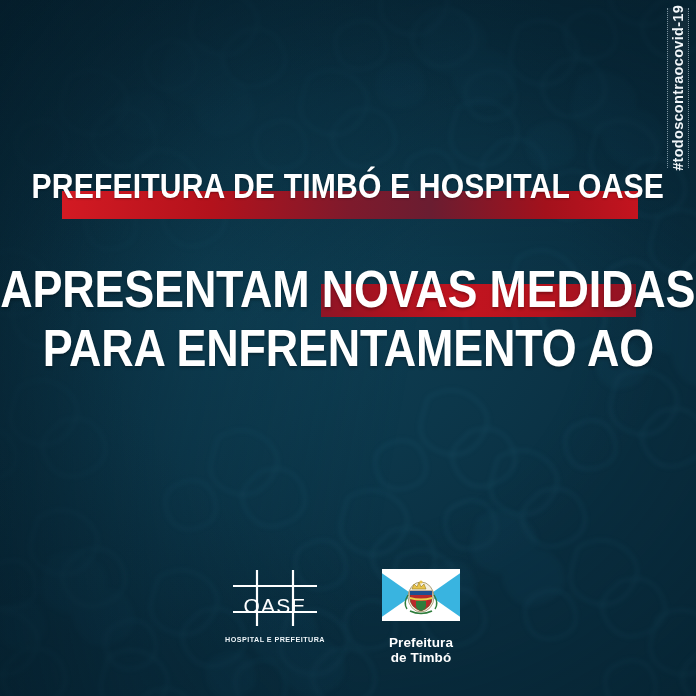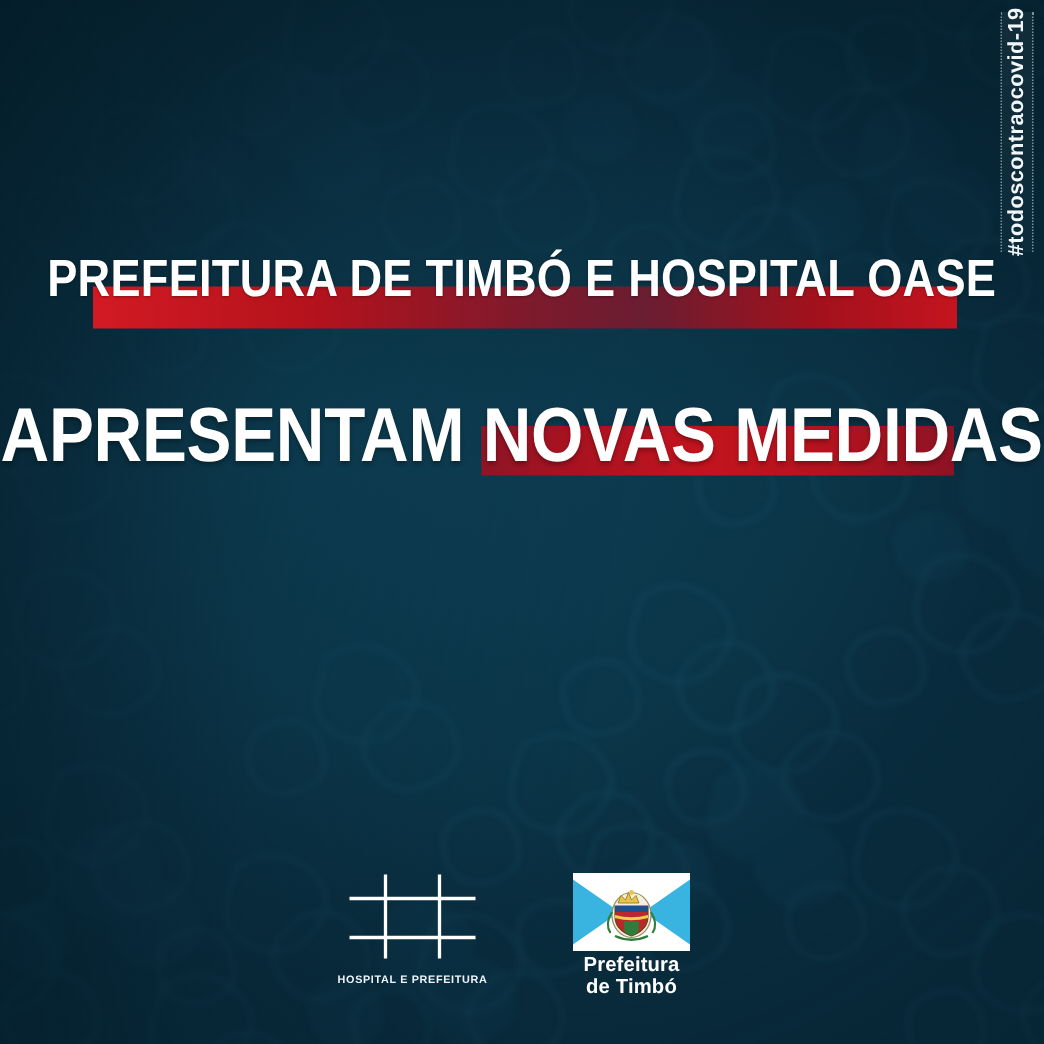--- a/index.html
+++ b/index.html
@@ -211,21 +211,21 @@
   .pref-flag {
     width: 78px;
     height: 52px;
     margin: 0 auto;
     position: relative;
     background: #ffffff;
     overflow: hidden;
   }
   .pref-flag svg { display: block; width: 100%; height: 100%; }
   .pref-word {
-    margin-top: 1px;
+    margin-top: 14px;
     color: #ffffff;
     font-size: 13.5px;
     font-weight: 700;
     line-height: 1.16;
     letter-spacing: 0.1px;
   }
 </style>
 </head>
 <body>
 
@@ -300,37 +300,41 @@
       <div class="kicker-text">PREFEITURA DE TIMBÓ E HOSPITAL OASE</div>
     </div>
 
     <div class="main-head">
 
       <div class="head-line">
         <div class="swash-1"></div>
         <div class="head-txt">APRESENTAM NOVAS MEDIDAS</div>
       </div>
 
+      <div class="head-line">
+        <div class="head-txt">PARA ENFRENTAMENTO AO</div>
+      </div>
 
 
     </div>
   </div>
 
   <div class="logos">
 
     <div class="logo-oase">
       <div class="oase-mark">
         <svg viewBox="0 0 96 64" aria-hidden="true">
           <g stroke="#ffffff" stroke-width="2.2" fill="none">
             <line x1="30" y1="4" x2="30" y2="60"></line>
             <line x1="66" y1="4" x2="66" y2="60"></line>
             <line x1="6" y1="20" x2="90" y2="20"></line>
             <line x1="6" y1="46" x2="90" y2="46"></line>
           </g>
         </svg>
+        <div class="oase-word">OASE</div>
       </div>
       <div class="oase-sub">HOSPITAL E PREFEITURA</div>
     </div>
 
     <div class="logo-pref">
       <div class="pref-flag">
         <svg viewBox="0 0 78 52" aria-hidden="true">
           <rect x="0" y="0" width="78" height="52" fill="#ffffff"></rect>
 
           <polygon points="0,0 39,26 0,52" fill="#39b4e0"></polygon>

